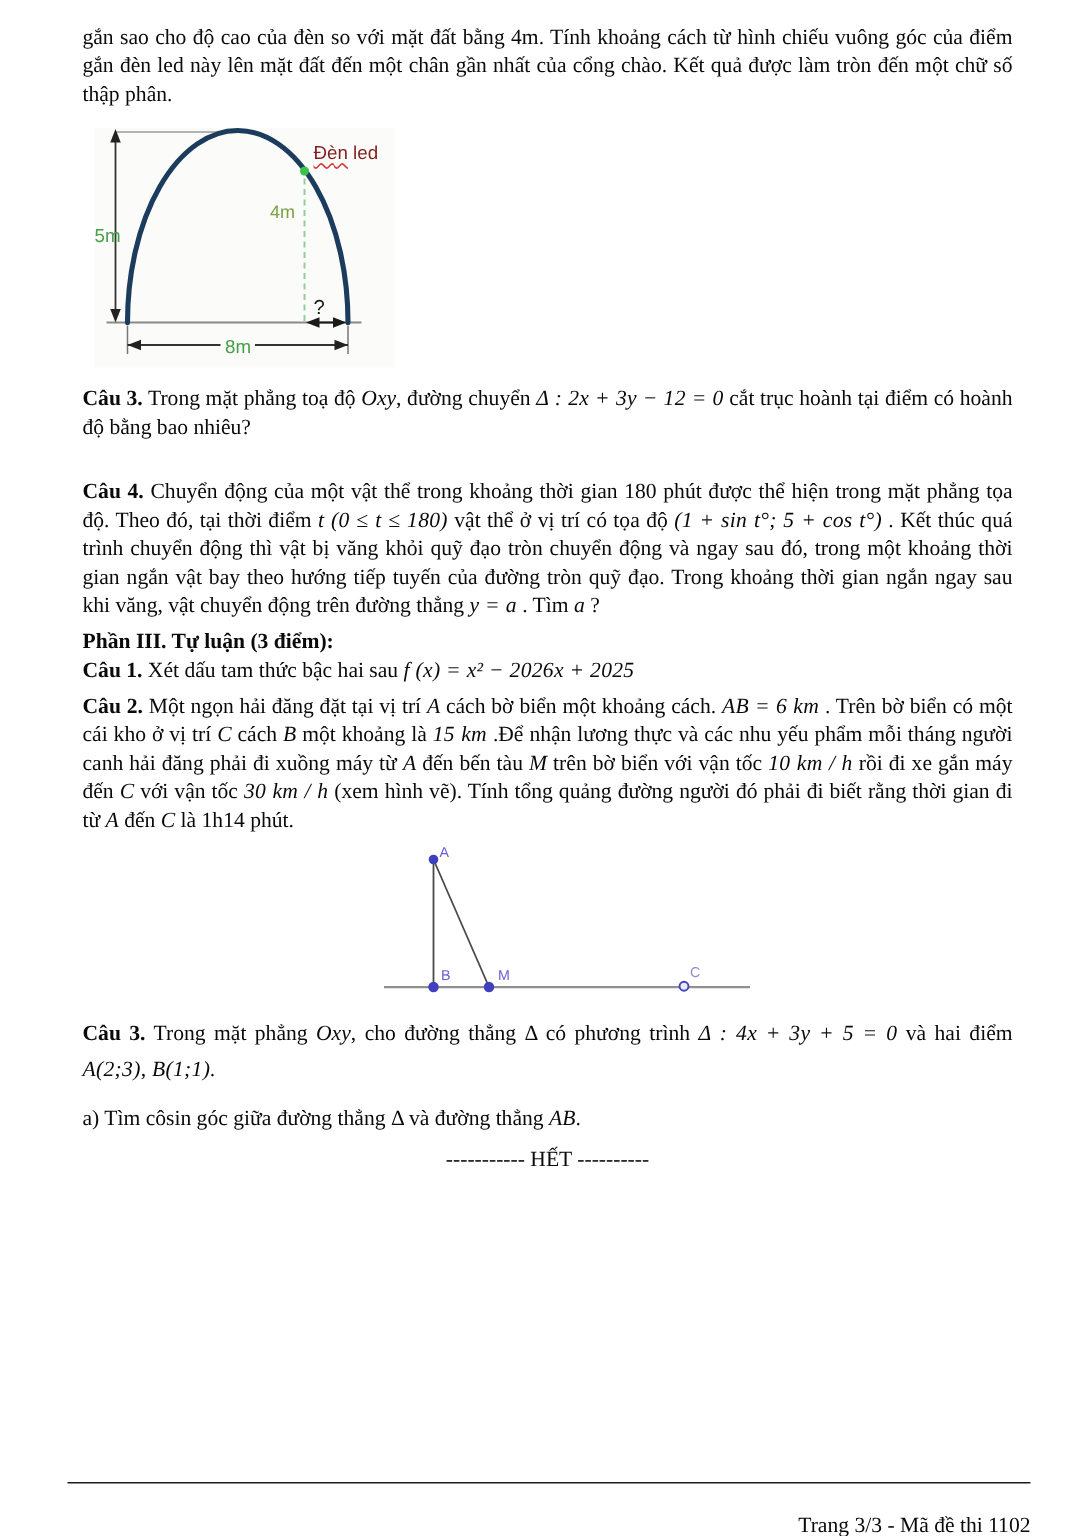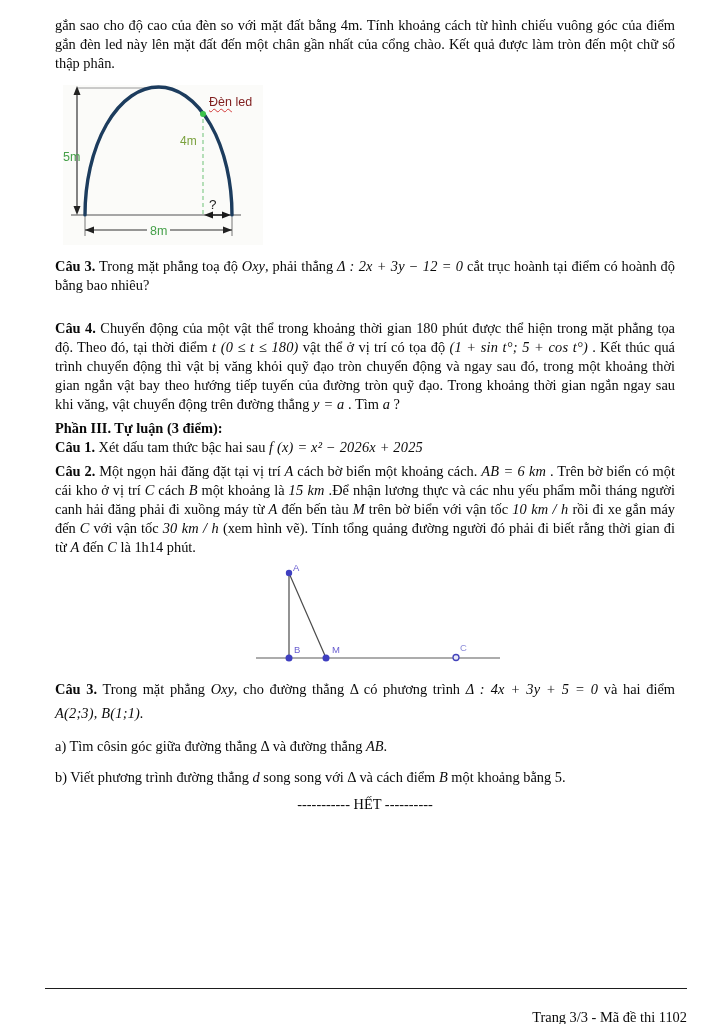--- a/index.html
+++ b/index.html
@@ -68,21 +68,21 @@
       <line x1="169" y1="132" x2="169" y2="151" stroke="#777777" stroke-width="1"></line>
       <line x1="22" y1="145" x2="84" y2="145" stroke="#333333" stroke-width="1.2"></line>
       <line x1="107" y1="145" x2="169" y2="145" stroke="#333333" stroke-width="1.2"></line>
       <polygon points="22,145 31,141.5 31,148.5" fill="#222222"></polygon>
       <polygon points="169,145 160,141.5 160,148.5" fill="#222222"></polygon>
       <text x="87" y="150" font-size="12.5" fill="#46a04a">8m</text>
     </svg>
     <div class="denled"><span class="wavy">Đèn</span><span> led</span></div>
   </div>
 
-  <p class="mt10"><span class="r-b">Câu 3.</span><span> Trong mặt phẳng toạ độ </span><span class="r-i">Oxy</span><span>, phải thẳng </span><span class="r-m">Δ : 2x + 3y − 12 = 0</span><span> cắt trục hoành tại điểm  có hoành độ bằng bao nhiêu?</span></p>
+  <p class="mt10"><span class="r-b">Câu 3.</span><span> Trong mặt phẳng toạ độ </span><span class="r-i">Oxy</span><span>, đường chuyển </span><span class="r-m">Δ : 2x + 3y − 12 = 0</span><span> cắt trục hoành tại điểm  có hoành độ bằng bao nhiêu?</span></p>
 
   <p class="mt6"><span class="r-b">Câu 4.</span><span> Chuyển động của một vật thể trong khoảng thời gian 180 phút được thể hiện trong mặt phẳng tọa độ. Theo đó, tại thời điểm </span><span class="r-m">t (0 ≤ t ≤ 180)</span><span> vật thể ở vị trí có tọa độ </span><span class="r-m">(1 + sin t°; 5 + cos t°)</span><span> . Kết thúc quá trình chuyển động thì vật bị văng khỏi quỹ đạo tròn  chuyển động và ngay sau đó, trong một khoảng thời gian ngắn vật bay theo hướng tiếp tuyến của đường tròn quỹ đạo. Trong khoảng thời gian ngắn ngay sau khi văng, vật chuyển động trên đường thẳng </span><span class="r-m">y = a</span><span> . Tìm </span><span class="r-i">a</span><span> ?</span></p>
 
   <p class="mt5"><span class="r-b">Phần III. Tự luận (3 điểm):</span></p>
 
   <p><span class="r-b">Câu 1.</span><span> Xét dấu tam thức bậc hai sau </span><span class="r-m">f (x) = x² − 2026x + 2025</span></p>
 
   <p class="mt5"><span class="r-b">Câu 2.</span><span> Một ngọn hải đăng đặt tại vị trí </span><span class="r-i">A</span><span> cách bờ biển một khoảng cách. </span><span class="r-m">AB = 6 km</span><span> . Trên bờ biển có một cái kho ở vị trí </span><span class="r-i">C</span><span> cách </span><span class="r-i">B</span><span> một khoảng là </span><span class="r-m">15 km</span><span> .Để nhận lương thực và các nhu yếu phẩm mỗi tháng người canh hải đăng phải đi xuồng máy từ </span><span class="r-i">A</span><span> đến bến tàu </span><span class="r-i">M</span><span> trên bờ biển với vận tốc </span><span class="r-m">10 km / h</span><span> rồi đi xe gắn máy đến </span><span class="r-i">C</span><span> với vận tốc </span><span class="r-m">30 km / h</span><span> (xem hình vẽ). Tính tổng quảng đường người đó phải đi biết rằng thời gian đi từ </span><span class="r-i">A</span><span> đến </span><span class="r-i">C</span><span> là 1h14 phút.</span></p>
 
   <div class="fig2">
@@ -99,21 +99,20 @@
       <text x="79" y="90" font-size="9.5" fill="#6a5fd0">M</text>
       <text x="207" y="88" font-size="9.5" fill="#8a8ad8">C</text>
     </svg>
   </div>
 
   <p class="c3l1"><span class="r-b">Câu 3.</span><span> Trong mặt phẳng </span><span class="r-i">Oxy</span><span>, cho đường thẳng Δ có phương trình </span><span class="r-m">Δ : 4x + 3y + 5 = 0</span><span> và hai điểm</span></p>
   <p class="c3l2"><span class="r-m">A(2;3),  B(1;1).</span></p>
 
   <p class="mt14"><span>a) Tìm côsin góc giữa đường thẳng Δ và đường thẳng </span><span class="r-i">AB</span><span>.</span></p>
 
-  <p class="mt12"><span>b) Viết phương trình đường thẳng </span><span class="r-i">d</span><span>  song song với Δ và cách điểm </span><span class="r-i">B</span><span> một khoảng bằng 5.</span></p>
 
   <p class="end">----------- HẾT ----------</p>
 
   <div class="footer">
     <span>Trang 3/3 - Mã đề thi 1102</span>
   </div>
 
 </div>
 
 </body></html>

